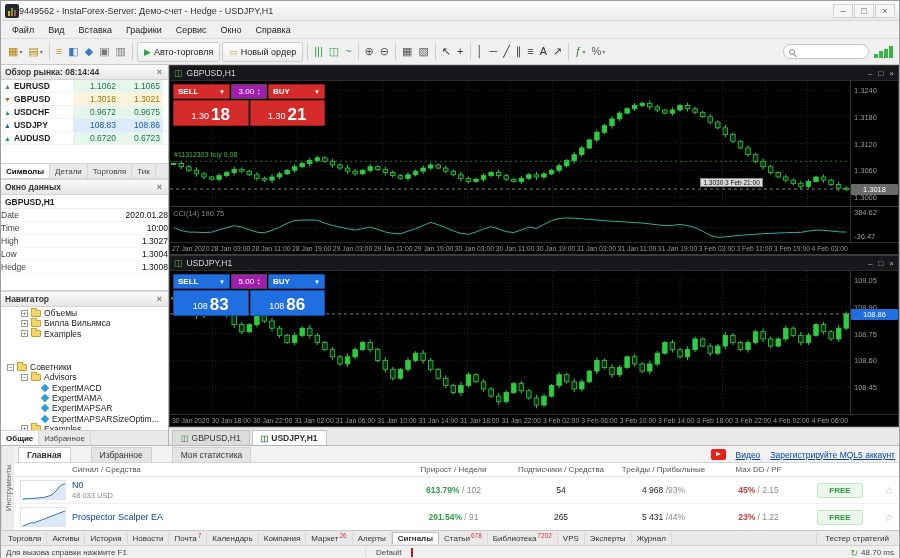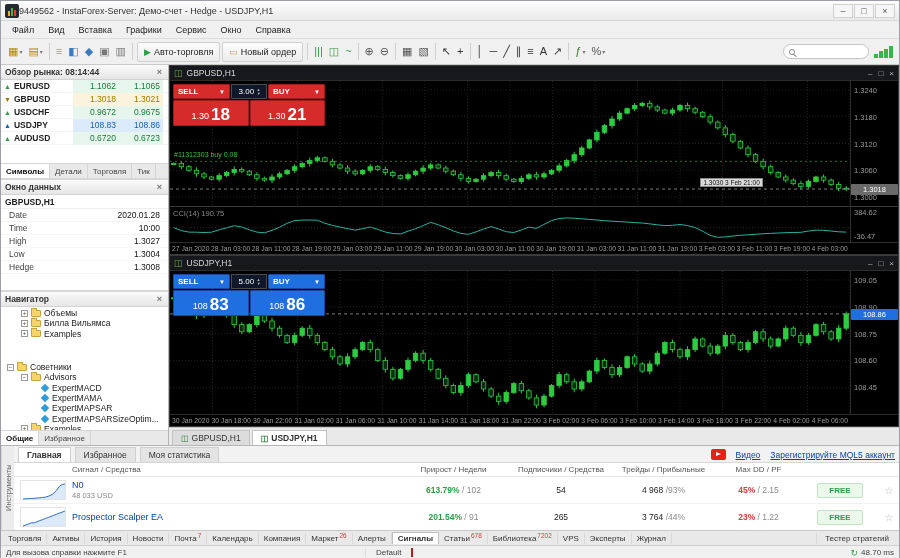--- a/index.html
+++ b/index.html
@@ -58,21 +58,21 @@
   .t-up .mw-bid,.t-up .mw-ask{background:#e7f6ec;color:#177b3e}
   .t-gold .mw-bid,.t-gold .mw-ask{background:#fbf3dc;color:#a07800}
   .t-blue .mw-bid,.t-blue .mw-ask{background:#dcebfb;color:#1b5fae}
   .tabs-row{display:flex;border-top:1px solid #d5d5d5;background:#e9e9e9;flex:none;height:15px;align-items:stretch;margin-top:auto}
   .tab{padding:2px 5px;border-right:1px solid #d5d5d5;font-size:8px;color:#444;display:flex;align-items:center}
   .tab.active{background:#fff;font-weight:bold;color:#111}
 
   
   .dw{height:112px;flex:none}
   .dw-sym{height:14px;display:flex;align-items:center;padding:0 4px;font-weight:bold;font-size:8.5px;border-bottom:1px solid #eee}
-  .dw-row{display:flex;height:13px;align-items:center;padding:0 8px;font-size:8.5px;border-bottom:1px solid #f6f6f6}
+  .dw-row{display:flex;height:13px;align-items:center;padding:0 0;font-size:8.5px;border-bottom:1px solid #f6f6f6}
   .dw-row b{font-weight:normal;color:#444}
   .dw-row span{margin-left:auto;color:#111}
 
   
   .nav{height:153px;flex:none;border-bottom:none}
   .nav-tree{flex:1;overflow:hidden;padding-top:1px}
   .tree-item{display:flex;align-items:center;height:10.3px;font-size:8.5px;white-space:nowrap;color:#222}
   .exp{width:7px;height:7px;border:1px solid #9a9a9a;background:#fff;font-size:6px;line-height:5px;text-align:center;color:#444;margin-right:2px;flex:none}
   .exp.none{border:none;background:transparent}
   .ic-folder{width:10px;height:7px;background:#f5d469;border:1px solid #c8a23c;border-radius:1px;position:relative;display:inline-block;margin:0 3px 0 1px;flex:none}
@@ -94,40 +94,40 @@
   .x-tick{flex:none}
   .cci-row{border-top:1px solid #3a3a3a}
   .ind-label{position:absolute;top:2px;left:3px;color:#8a8a8a;font-size:7.5px;z-index:3}
   .trade-marker{position:absolute;left:4px;color:#35c13f;font-size:7px;z-index:3;white-space:nowrap}
   .crosshair-tag{position:absolute;background:#d9d9d9;color:#111;border:1px solid #888;font-size:6.5px;padding:0 2px;z-index:3;white-space:nowrap}
 
   
   .tw{position:absolute;top:3px;left:3px;z-index:5;width:152px}
   .tw-r1{display:flex;gap:1px;height:15px}
   .tw-btn{width:57px;display:flex;align-items:center;justify-content:space-between;padding:0 4px;color:#fff;font-size:8px;font-weight:bold;border-radius:1px}
-  .tw-lot{flex:1;background:#0f172a;border:1px solid #4a4a4a;color:#fff;display:flex;align-items:center;justify-content:center;gap:3px;font-size:8px}
+  .tw-lot{flex:1;background:#a21caf;border:1px solid #4a4a4a;color:#fff;display:flex;align-items:center;justify-content:center;gap:3px;font-size:8px}
   .spin{display:flex;flex-direction:column;font-size:4.5px;line-height:4px;color:#bbb}
   .tw-r2{display:flex;gap:1px;height:26px;margin-top:1px}
   .tw-price{flex:1;color:#fff;display:flex;align-items:flex-end;justify-content:center;padding:2px;border-radius:1px}
   .tw-price .sm{font-size:9px;margin:0 2px 2px 0}
   .tw-price .bg{font-size:17px;font-weight:bold;line-height:1}
   .tw-red .tw-btn,.tw-red .tw-price{background:#d62b2b;border:1px solid #9e1c1c}
   .tw-blue .tw-btn,.tw-blue .tw-price{background:#1f6fe0;border:1px solid #154a9e}
   .dd{font-size:6px}
 
   .chart-tabs{height:18px;flex:none;background:#e9e9e9;border-top:1px solid #c9c9c9;display:flex;align-items:flex-end;padding:2px 3px 0}
   .ctab{display:flex;align-items:center;gap:3px;padding:2px 8px;font-size:8.5px;background:#dcdcdc;border:1px solid #c2c2c2;border-bottom:none;margin-right:2px;color:#333}
   .ctab.active{background:#fff;font-weight:bold}
   .ctab .cico{color:#2e7d32;font-size:8px}
 
   
   .signals{height:85px;flex:none;display:flex;background:#fff;border-top:1px solid #b5b5b5;overflow:hidden}
   .sig-side{width:13px;flex:none;background:#ececec;border-right:1px solid #d8d8d8;writing-mode:vertical-rl;transform:rotate(180deg);font-size:7.5px;color:#666;display:flex;align-items:center;justify-content:center}
   .sig-main{flex:1;display:flex;flex-direction:column;overflow:hidden;min-width:0}
-  .sig-tabs{height:17px;flex:none;display:flex;align-items:flex-end;background:#f2f2f2;border-bottom:1px solid #d6d6d6;padding:2px 4px 0;gap:4px}
+  .sig-tabs{height:17px;flex:none;display:flex;align-items:flex-end;background:#f2f2f2;border-bottom:1px solid #d6d6d6;padding:2px 4px 0;gap:20px}
   .sig-tab{padding:2px 8px;font-size:8.5px;border:1px solid #d0d0d0;border-bottom:none;background:#e4e4e4;color:#333}
   .sig-tab.active{background:#fff;font-weight:bold}
   .sig-links{margin-left:auto;display:flex;gap:10px;align-items:center;font-size:8.5px;padding-bottom:2px}
   .yt{position:relative;width:15px;height:11px;background:#e62117;border-radius:2px;display:inline-block}
   .yt i{position:absolute;left:5px;top:3px;border-left:5px solid #fff;border-top:2.5px solid transparent;border-bottom:2.5px solid transparent}
   .link{color:#0645ad;text-decoration:underline}
   .sig-header{height:14px;flex:none;display:flex;align-items:center;font-size:8px;color:#555;border-bottom:1px solid #e6e6e6}
   .sig-row{height:27px;flex:none;display:flex;align-items:center;font-size:8.5px;border-bottom:1px solid #f1f1f1}
   .c-name{flex:1;display:flex;align-items:center;gap:6px;padding-left:6px;min-width:0}
   .c-growth{width:115px;text-align:center;flex:none}
@@ -1088,21 +1088,21 @@
           <div class="sig-row">
             <span class="c-name">
               <span class="thumb"><svg width="44" height="19">
                   <polygon points="2,18 2.0,18.0 4.8,16.9 7.6,15.9 10.4,14.8 13.2,14.8 16.0,13.7 18.8,12.6 21.6,11.6 24.4,10.5 27.2,9.4 30.0,8.4 32.8,7.3 35.6,6.2 38.4,5.1 41.2,4.1 44.0,3.0 44,18" fill="#dce9f8"></polygon>
                   <polyline points="2.0,18.0 4.8,16.9 7.6,15.9 10.4,14.8 13.2,14.8 16.0,13.7 18.8,12.6 21.6,11.6 24.4,10.5 27.2,9.4 30.0,8.4 32.8,7.3 35.6,6.2 38.4,5.1 41.2,4.1 44.0,3.0" fill="none" stroke="#2f6fc4" stroke-width="1"></polyline>
                 </svg></span>
               <span class="sig-name"><a>Prospector Scalper EA</a></span>
             </span>
             <span class="c-growth"><span class="val-green">201.54%</span><span class="val-gray"> / 91</span></span>
             <span class="c-subs">265</span>
-            <span class="c-trades"><span>3 764</span><span class="val-gray"> /44%</span></span>
+            <span class="c-trades"><span>5 431</span><span class="val-gray"> /44%</span></span>
             <span class="c-dd"><span class="val-red">23%</span><span class="val-gray"> / 1.22</span></span>
             <span class="c-price"><span class="free-btn">FREE</span></span>
             <span class="c-star">☆</span>
           </div>
         </div>
     </div>
   </div>
 
   <div class="btabs" id="btabs">
       <span class="btab">

